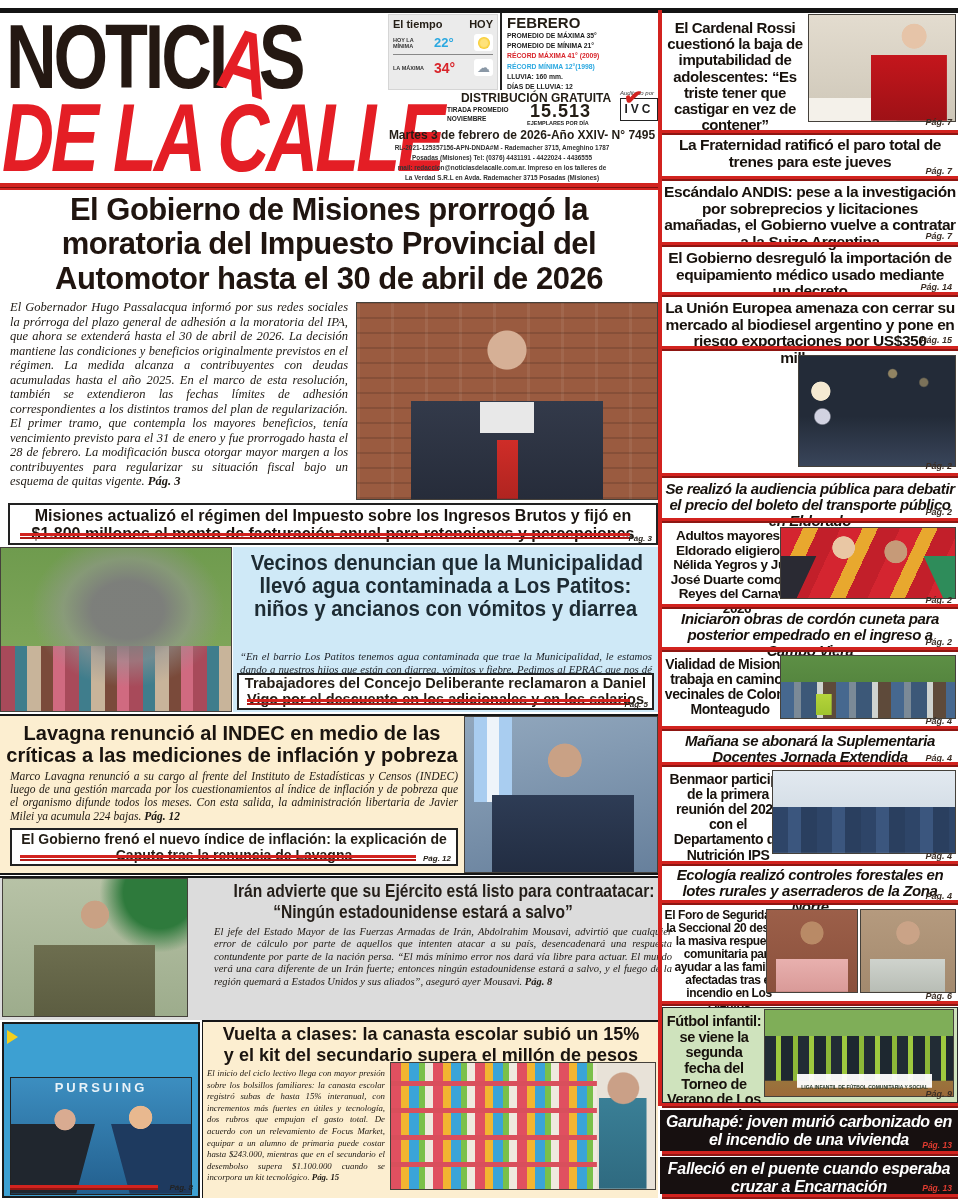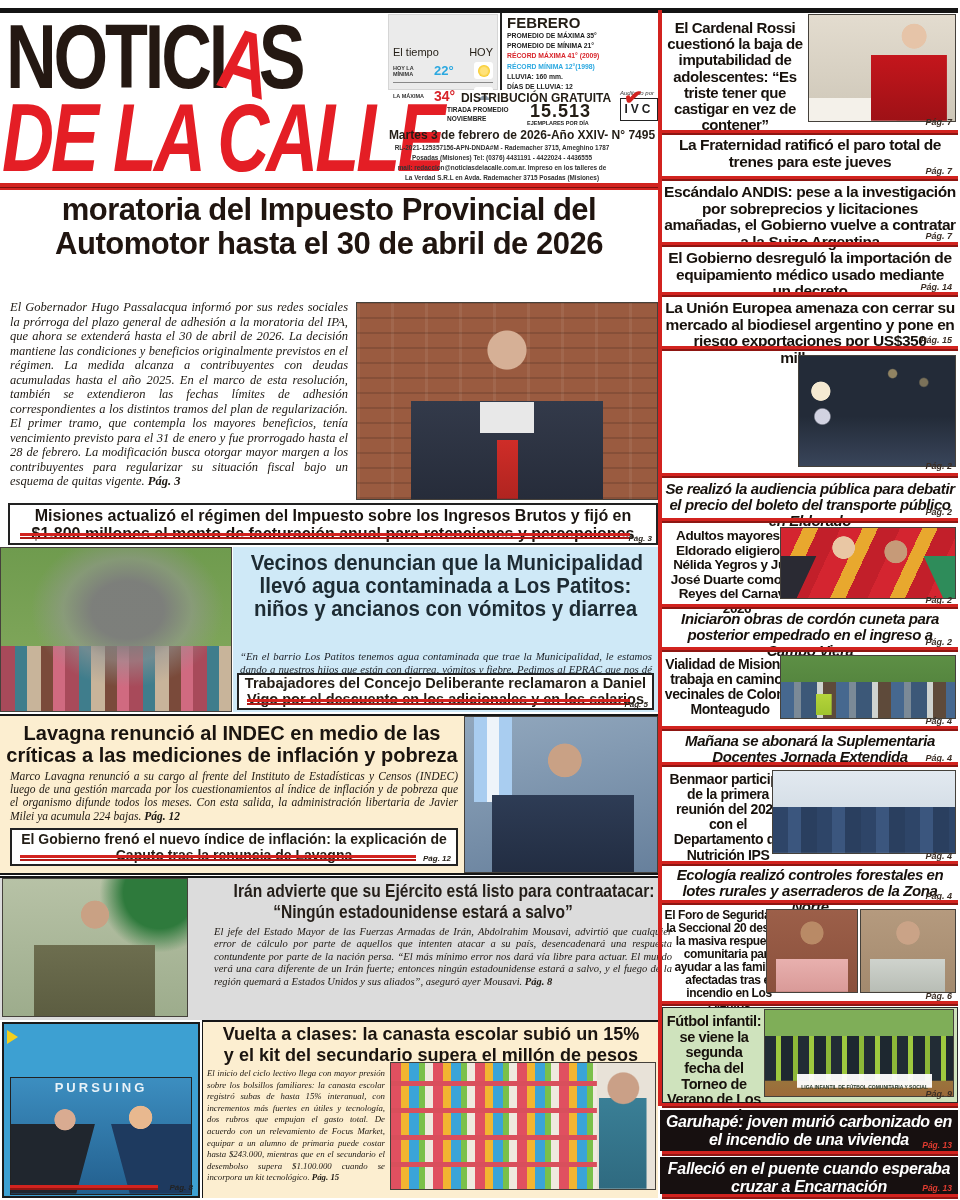--- a/index.html
+++ b/index.html
@@ -10,21 +10,21 @@
   .jst{text-align:justify;}
 
   
   #topbar{left:0;top:8px;width:958px;height:5px;background:#141414;}
   #logo1{left:6px;top:12px;font-size:90px;font-weight:bold;letter-spacing:-4px;color:#241812;
          transform:scaleX(.78);transform-origin:left top;white-space:nowrap;line-height:1;}
   #logo1 .red-a{color:#e41e25;display:inline-block;transform:rotate(14deg) translateY(5px);margin:0 -12px 0 -6px;position:relative;z-index:2;}
   #logo2{left:2px;top:94px;font-size:96px;font-weight:bold;font-style:italic;letter-spacing:-4px;color:#e41e25;
          transform:scaleX(.75);transform-origin:left top;white-space:nowrap;line-height:.92;}
   #wbox{left:388px;top:14px;width:110px;height:76px;background:#ebebeb;border:1px solid #d5d5d5;box-sizing:border-box;padding:3px 4px;}
-  #wbox .wt1{font-size:11px;font-weight:normal;display:flex;justify-content:space-between;margin-top:28px;}
+  #wbox .wt1{font-size:11px;font-weight:bold;display:flex;justify-content:space-between;}
   .wrow{display:flex;align-items:center;gap:3px;margin-top:4px;}
   .wlab{font-size:5.5px;font-weight:bold;color:#333;width:38px;}
   .wmin{font-size:13px;font-weight:bold;color:#2ba8e0;}
   .wmax{font-size:14px;font-weight:bold;color:#d8242a;}
   .wic{width:19px;height:17px;background:#fff;border-radius:3px;margin-left:auto;display:flex;align-items:center;justify-content:center;}
   .sun{width:12px;height:12px;border-radius:50%;background:radial-gradient(circle,#ffe27a 0 40%,#f5c518 75%);}
   .cloud{font-size:13px;color:#8a98a6;line-height:1;}
   .wdiv{height:1px;background:#888;margin:3px 0 0;}
   #febbox{left:500px;top:13px;width:160px;height:77px;background:#fff;border-left:2px solid #222;box-sizing:border-box;padding:1px 0 0 5px;}
   #febbox .ft{font-size:15px;font-weight:bold;letter-spacing:0;}
@@ -264,20 +264,21 @@
   <div class="abs" id="dateline">Martes 3 de febrero de 2026-Año XXIV- N° 7495</div>
   <div class="abs" id="legal">
     <div>RL-2021-125357156-APN-DNDA#M - Rademacher 3715, Ameghino 1787</div>
     <div>Posadas (Misiones) Tel: (0376) 4431191 - 4422024 - 4436555</div>
     <div>mail: redaccion@noticiasdelacalle.com.ar. Impreso en los talleres de</div>
     <div>La Verdad S.R.L en Avda. Rademacher 3715 Posadas (Misiones)</div>
   </div>
   <div class="abs redbar-w"></div>
 
   <div class="abs" id="mainhl">
+    <div>El Gobierno de Misiones prorrogó la</div>
     <div>moratoria del Impuesto Provincial del</div>
     <div>Automotor hasta el 30 de abril de 2026</div>
   </div>
   <div class="abs serif jst" id="mainbody">
     <span>El Gobernador Hugo Passalacqua informó por sus redes sociales la prórroga del plazo general de adhesión a la moratoria del IPA, que ahora se extenderá hasta el 30 de abril de 2026. La decisión mantiene las condiciones y beneficios originalmente previstos en el régimen. La medida alcanza a contribuyentes con deudas acumuladas hasta el año 2025. En el marco de esta resolución, también se extendieron las fechas límites de adhesión correspondientes a los distintos tramos del plan de regularización. El primer tramo, que contempla los mayores beneficios, tenía vencimiento previsto para el 31 de enero y fue prorrogado hasta el 28 de febrero. La modificación busca otorgar mayor margen a los contribuyentes para regularizar su situación fiscal bajo un esquema de quitas vigente.</span>
     <b class="pagref">Pág. 3</b>
   </div>
   <div class="photo ph-pass" style="left:356px;top:302px;width:302px;height:198px;"></div>
 
   <div class="abs wirebox" id="ingresos">

